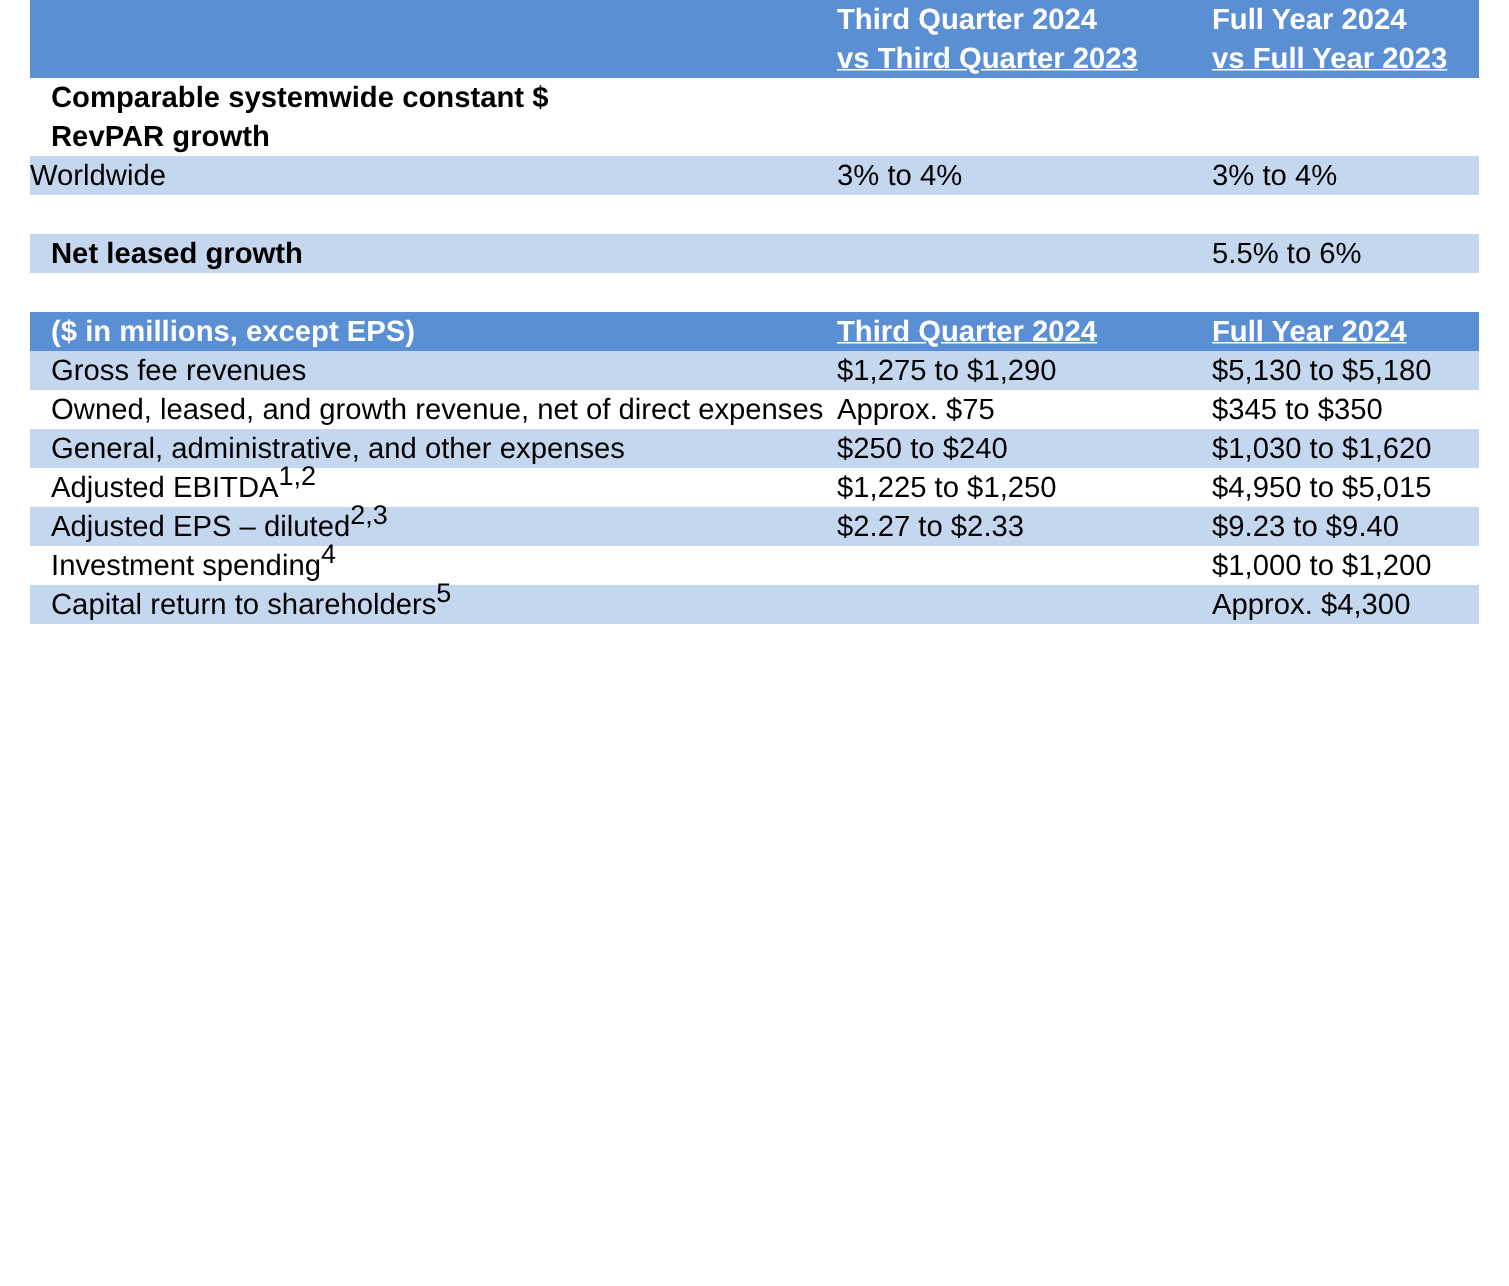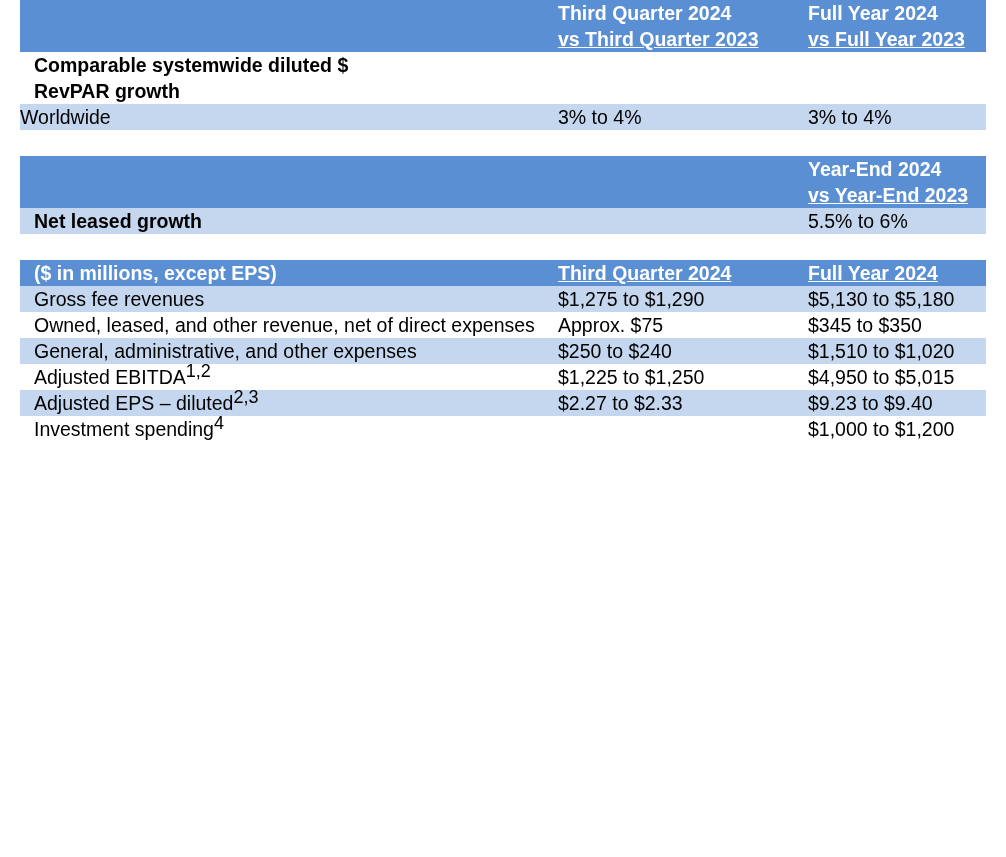--- a/index.html
+++ b/index.html
@@ -94,21 +94,21 @@
           <div class="hdr-underline">vs Third Quarter 2023</div>
         </td>
         <td>
           <div>Full Year 2024</div>
           <div class="hdr-underline">vs Full Year 2023</div>
         </td>
       </tr>
 
       <tr class="row-white">
         <td class="cell label bold">
-          <div>Comparable systemwide diluted $</div>
+          <div>Comparable systemwide constant $</div>
           <div>RevPAR growth</div>
         </td>
         <td class="cell"></td>
         <td class="cell"></td>
       </tr>
 
       <tr class="row-light">
         <td class="cell indent">Worldwide</td>
         <td class="cell">3% to 4%</td>
         <td class="cell">3% to 4%</td>
@@ -118,28 +118,20 @@
 
   <div class="spacer"></div>
 
   <table class="tbl">
     <colgroup>
       <col class="c-label">
         <col class="c-q3">
         <col class="c-fy">
     </colgroup>
     <tbody>
-      <tr class="hdr-row">
-        <td class="pad-left"></td>
-        <td></td>
-        <td>
-          <div>Year-End 2024</div>
-          <div class="hdr-underline">vs Year-End 2023</div>
-        </td>
-      </tr>
 
       <tr class="row-light">
         <td class="cell label bold">Net leased growth</td>
         <td class="cell"></td>
         <td class="cell">5.5% to 6%</td>
       </tr>
     </tbody>
   </table>
 
   <div class="spacer"></div>
@@ -157,45 +149,50 @@
         <td class="hdr-underline">Full Year 2024</td>
       </tr>
 
       <tr class="row-light">
         <td class="cell label"><span>Gross fee revenues</span><sup></sup></td>
         <td class="cell">$1,275 to $1,290</td>
         <td class="cell">$5,130 to $5,180</td>
       </tr>
 
       <tr class="row-white">
-        <td class="cell label"><span>Owned, leased, and other revenue, net of direct expenses</span><sup></sup></td>
+        <td class="cell label"><span>Owned, leased, and growth revenue, net of direct expenses</span><sup></sup></td>
         <td class="cell">Approx. $75</td>
         <td class="cell">$345 to $350</td>
       </tr>
 
       <tr class="row-light">
         <td class="cell label"><span>General, administrative, and other expenses</span><sup></sup></td>
         <td class="cell">$250 to $240</td>
-        <td class="cell">$1,510 to $1,020</td>
+        <td class="cell">$1,030 to $1,620</td>
       </tr>
 
       <tr class="row-white">
         <td class="cell label"><span>Adjusted EBITDA</span><sup>1,2</sup></td>
         <td class="cell">$1,225 to $1,250</td>
         <td class="cell">$4,950 to $5,015</td>
       </tr>
 
       <tr class="row-light">
         <td class="cell label"><span>Adjusted EPS – diluted</span><sup>2,3</sup></td>
         <td class="cell">$2.27 to $2.33</td>
         <td class="cell">$9.23 to $9.40</td>
       </tr>
 
       <tr class="row-white">
         <td class="cell label"><span>Investment spending</span><sup>4</sup></td>
         <td class="cell"></td>
         <td class="cell">$1,000 to $1,200</td>
       </tr>
 
+      <tr class="row-light">
+        <td class="cell label"><span>Capital return to shareholders</span><sup>5</sup></td>
+        <td class="cell"></td>
+        <td class="cell">Approx. $4,300</td>
+      </tr>
     </tbody>
   </table>
 
 </div>
 
 </body></html>

